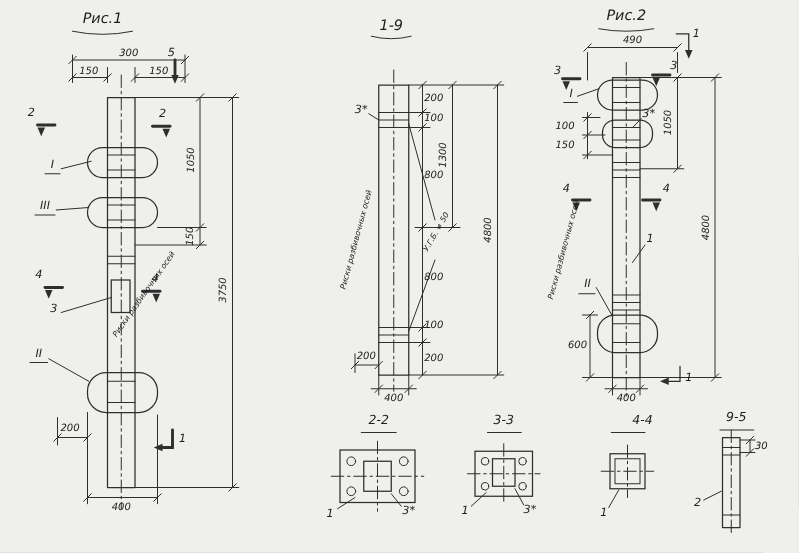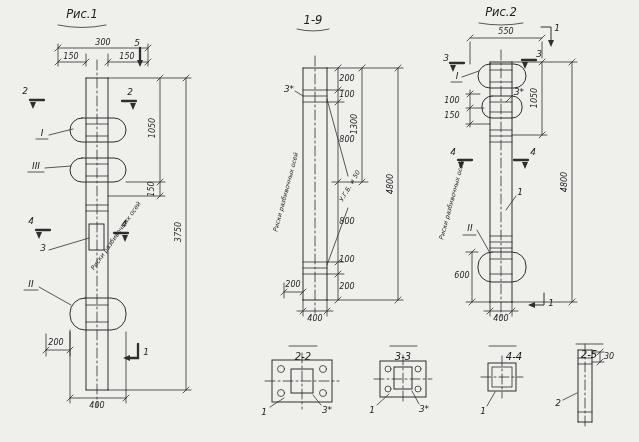--- a/index.html
+++ b/index.html
@@ -7,21 +7,21 @@
         font-family:"DejaVu Sans",sans-serif;}
   svg.lines{position:absolute;left:0;top:0;}
   .ln{stroke:#2e2e2e;stroke-width:1;fill:none;stroke-linecap:round;}
   .thin{stroke-width:0.8;}
   .thick{stroke-width:2.3;}
   .dash{stroke-dasharray:10 3 2 3;stroke-width:0.8;}
   .fillk{fill:#2e2e2e;stroke:none;}
   .lbl{position:absolute;transform:translate(-50%,-50%);font:italic 9px/1 "DejaVu Sans",sans-serif;
        color:#1d1d1d;white-space:nowrap;}
   .t{font-size:11.5px;}
-  .t2{font-size:10px;margin-top:20px;}
+  .t2{font-size:10px;}
   .sm{font-size:8px;}
   .xs{font-size:6.3px;}
   .rot90{transform:translate(-50%,-50%) rotate(-90deg);}
   .rot55{transform:translate(-50%,-50%) rotate(-55deg);}
   .rot60{transform:translate(-50%,-50%) rotate(-60deg);}
   .rot75{transform:translate(-50%,-50%) rotate(-75deg);}
 </style>
 </head>
 <body>
 
@@ -197,21 +197,21 @@
   <span class="lbl sm rot90" style="left:391px;top:184px">4800</span>
   <span class="lbl sm" style="left:347px;top:222px">800</span>
   <span class="lbl sm" style="left:347px;top:260px">100</span>
   <span class="lbl sm" style="left:347px;top:287px">200</span>
   <span class="lbl sm" style="left:293px;top:285px">200</span>
   <span class="lbl sm" style="left:315px;top:319px">400</span>
   <span class="lbl xs rot75" style="left:286px;top:192px">Риски разбивочных осей</span>
   <span class="lbl xs rot60" style="left:350px;top:186px">У.Г.Б. ≠ 50</span>
 
   <span class="lbl t" style="left:501px;top:13px">Рис.2</span>
-  <span class="lbl sm" style="left:506px;top:32px">550</span>
+  <span class="lbl sm" style="left:506px;top:32px">490</span>
   <span class="lbl" style="left:557px;top:28px">1</span>
   <span class="lbl" style="left:446px;top:58px">3</span>
   <span class="lbl" style="left:539px;top:54px">3</span>
   <span class="lbl" style="left:457px;top:76px">I</span>
   <span class="lbl" style="left:519px;top:92px">3*</span>
   <span class="lbl sm" style="left:452px;top:101px">100</span>
   <span class="lbl sm" style="left:452px;top:116px">150</span>
   <span class="lbl sm rot90" style="left:535px;top:98px">1050</span>
   <span class="lbl sm rot90" style="left:565px;top:182px">4800</span>
   <span class="lbl" style="left:453px;top:152px">4</span>
@@ -227,17 +227,17 @@
   <span class="lbl" style="left:264px;top:412px">1</span>
   <span class="lbl" style="left:327px;top:410px">3*</span>
 
   <span class="lbl t2" style="left:403px;top:337px">3-3</span>
   <span class="lbl" style="left:372px;top:410px">1</span>
   <span class="lbl" style="left:424px;top:409px">3*</span>
 
   <span class="lbl t2" style="left:514px;top:337px">4-4</span>
   <span class="lbl" style="left:483px;top:411px">1</span>
 
-  <span class="lbl t2" style="left:589px;top:335px">2-5</span>
+  <span class="lbl t2" style="left:589px;top:335px">9-5</span>
   <span class="lbl" style="left:558px;top:403px">2</span>
   <span class="lbl sm" style="left:609px;top:357px">30</span>
 
 </div>
 
 </body></html>

